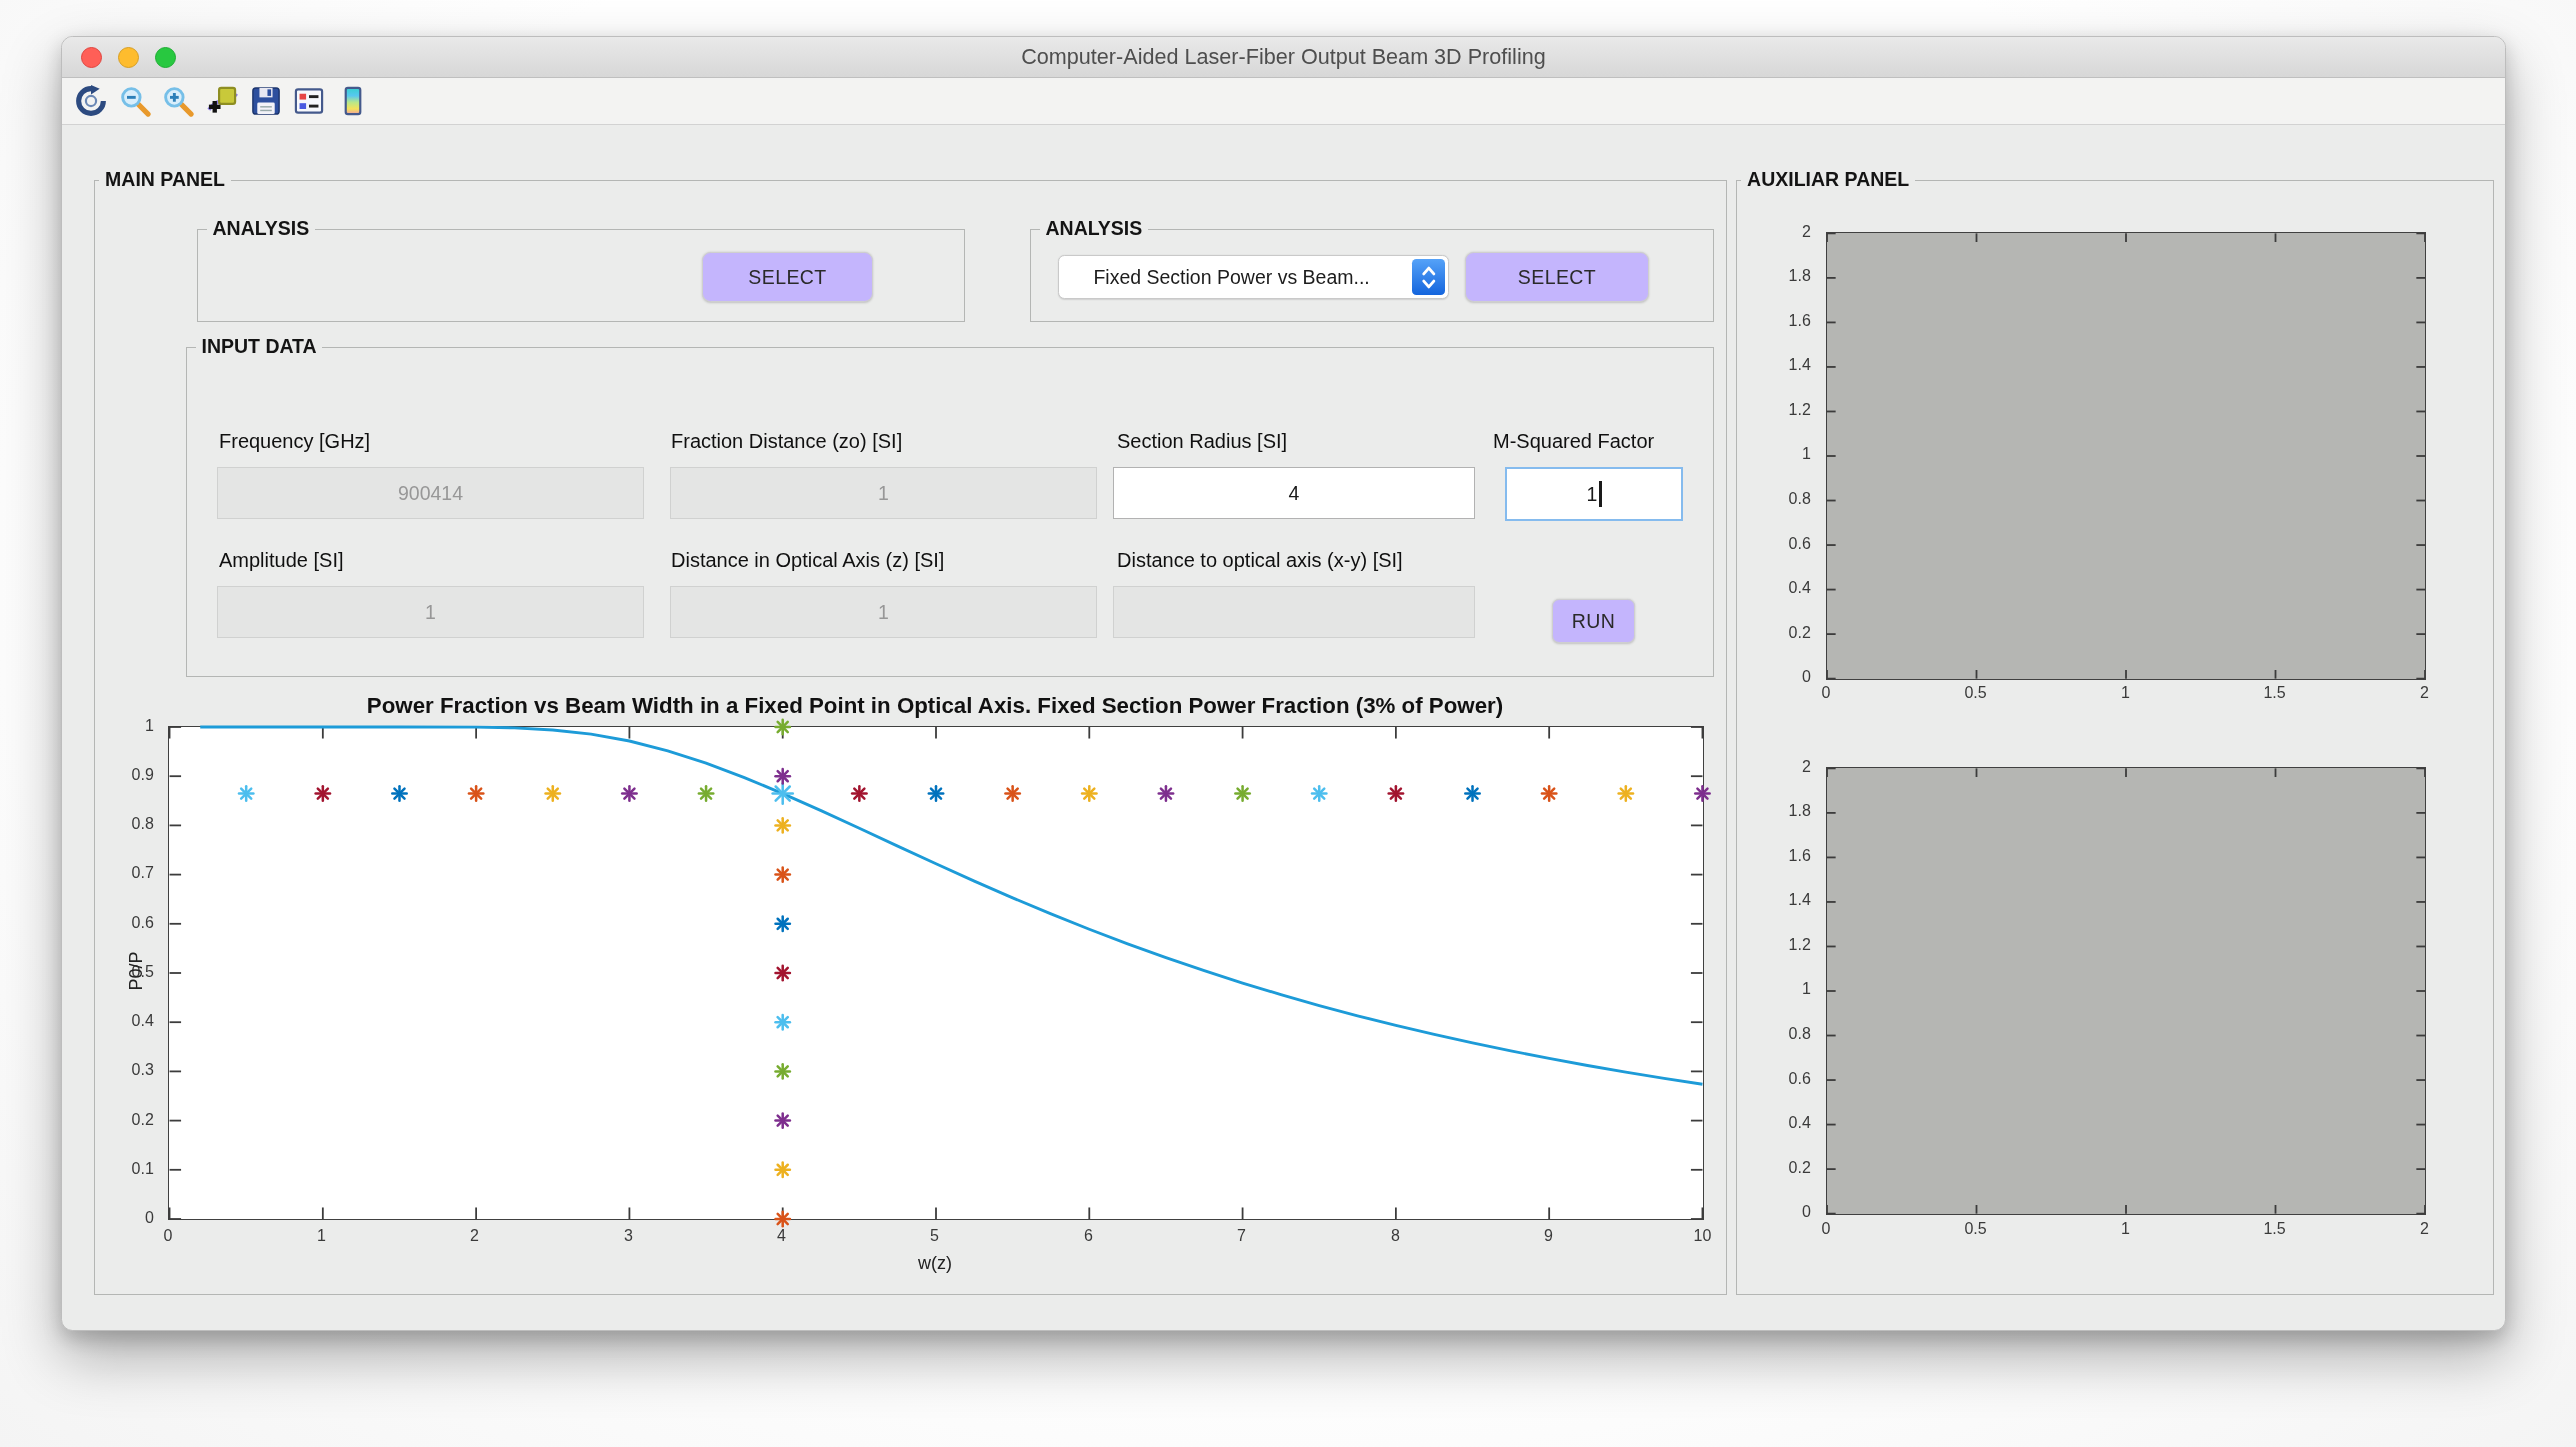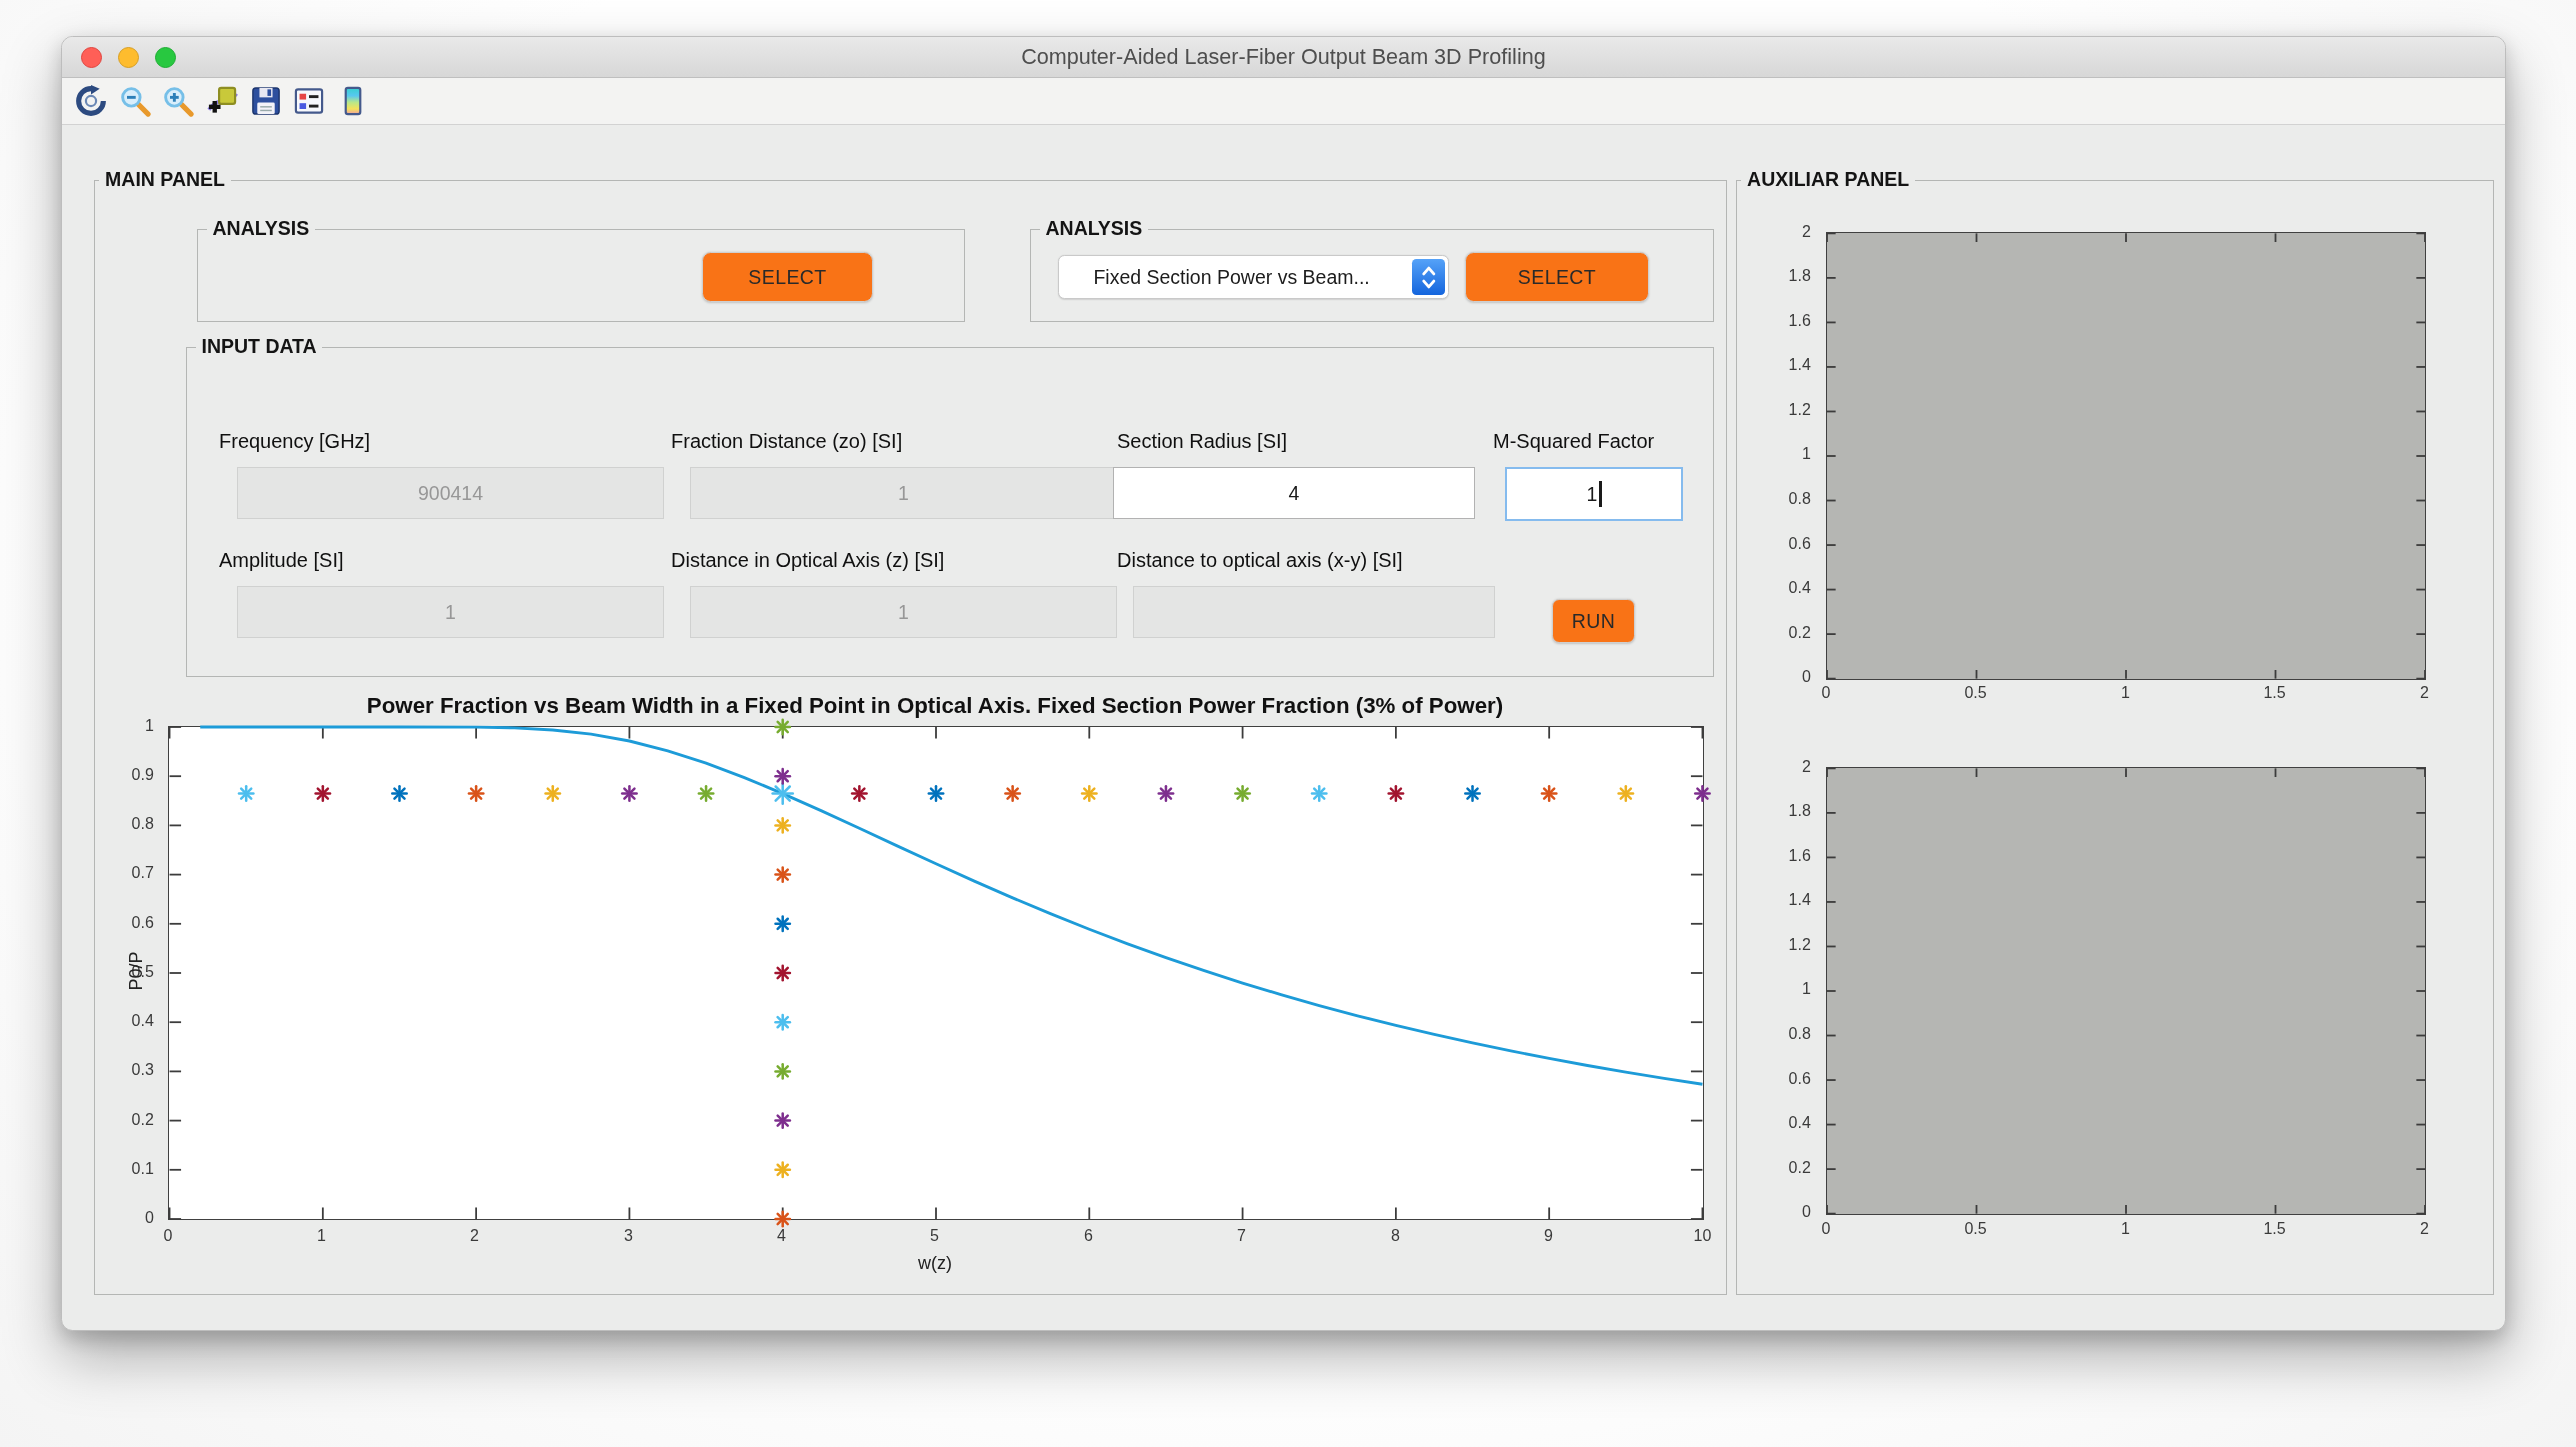--- a/index.html
+++ b/index.html
@@ -28,28 +28,28 @@
   .panel-label{position:absolute;top:-13px;left:4.3px;background:#ebeceb;padding:0 5.8px;
     font-size:19.5px;font-weight:bold;color:#141414;white-space:nowrap;}
   .panel-label.inset{left:8.7px;}
   
   .popup{position:absolute;background:#ffffff;border:0.7px solid #c9c9c9;border-radius:6.5px;
     box-shadow:0 0.7px 1.4px rgba(0,0,0,0.12);display:flex;align-items:center;}
   .popup .ptext{flex:1;padding-left:14.4px;font-size:19.5px;color:#1c1c1c;white-space:nowrap;
     overflow:hidden;text-overflow:ellipsis;}
   .popup .stepper{position:absolute;right:2.9px;top:2.9px;bottom:2.9px;width:33px;border-radius:4.3px;
     background:linear-gradient(#55a2f8,#1465dd);display:flex;align-items:center;justify-content:center;}
-  .btn{position:absolute;background:#f97316;border:0.7px solid #cfcfcf;border-radius:8.7px;
+  .btn{position:absolute;background:#c4b5fd;border:0.7px solid #cfcfcf;border-radius:8.7px;
     box-shadow:0 0.7px 2.2px rgba(0,0,0,0.18);font-size:19.5px;color:#2a2a2a;text-align:center;
     display:flex;align-items:center;justify-content:center;letter-spacing:0.4px;}
   
   .flabel{position:absolute;font-size:20px;color:#101010;font-weight:500;white-space:nowrap;}
   .field{position:absolute;height:50px;display:flex;align-items:center;justify-content:center;
     font-size:19.5px;}
-  .field.disabled{background:#e4e5e4;border:0.7px solid #d0d1d0;color:#979797;margin-left:20px;}
+  .field.disabled{background:#e4e5e4;border:0.7px solid #d0d1d0;color:#979797;}
   .field.enabled{background:#ffffff;border:0.7px solid #b2b2b2;color:#1a1a1a;}
   .field.focused{background:#ffffff;border:2.2px solid #85bbee;color:#1a1a1a;}
   .caret{display:inline-block;width:2.2px;height:26px;background:#1a1a1a;margin-left:2.2px;}
   
   .plotbox{position:absolute;background:#ffffff;border:1.4px solid #404040;}
   .plotbox svg{overflow:visible;display:block;}
   .auxbox{position:absolute;border:1.4px solid #404040;}
   .ticklayer{position:absolute;}
   .tick-label{position:absolute;font-size:16px;color:#3a3a3a;}
   .chart-title{position:absolute;font-size:22.3px;font-weight:bold;color:#111;text-align:center;}

